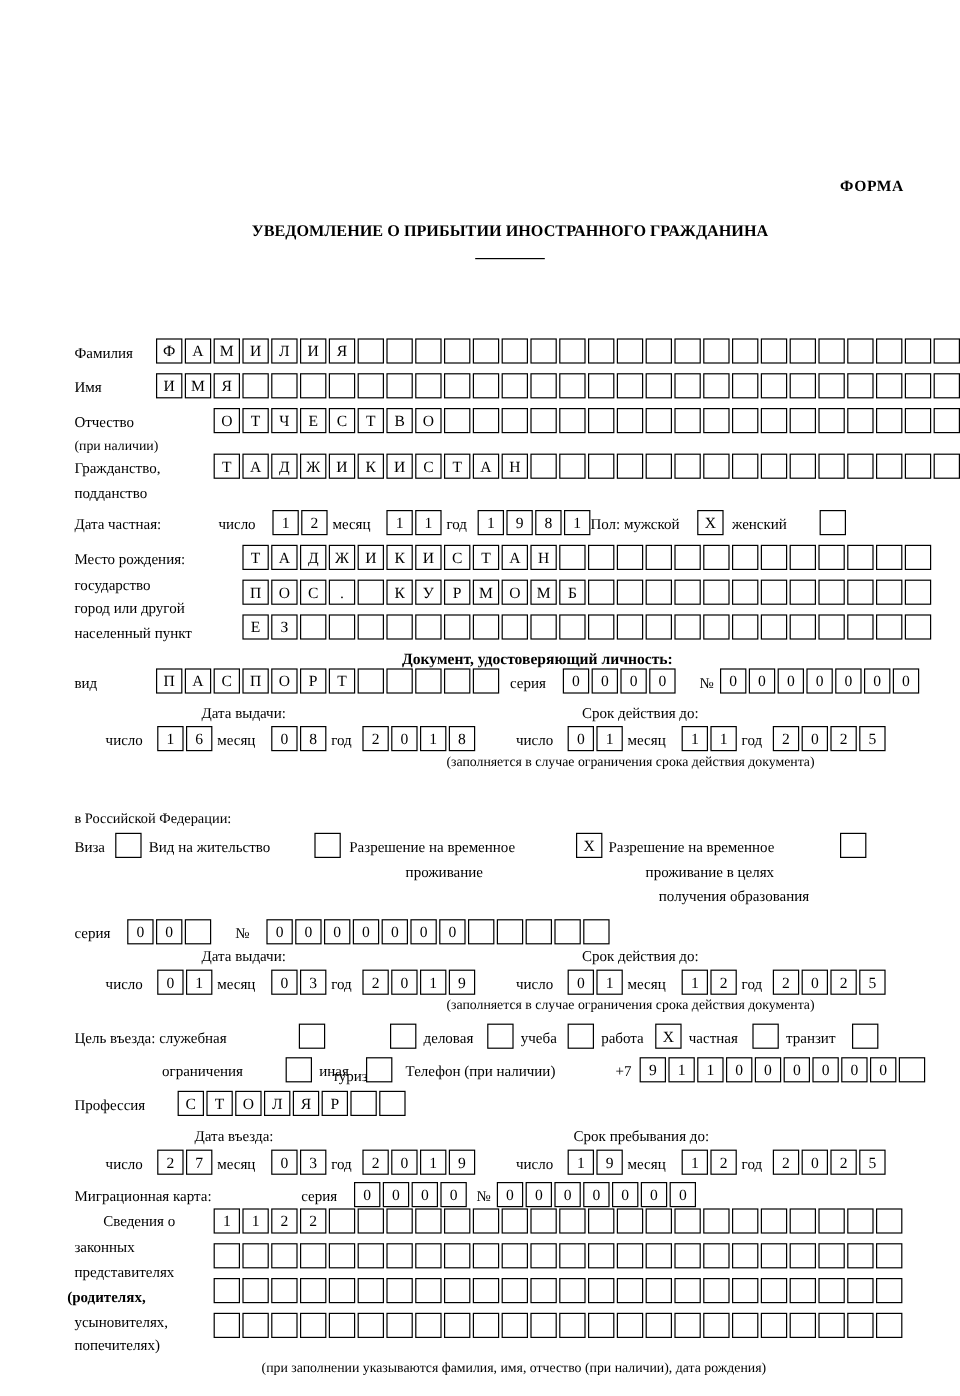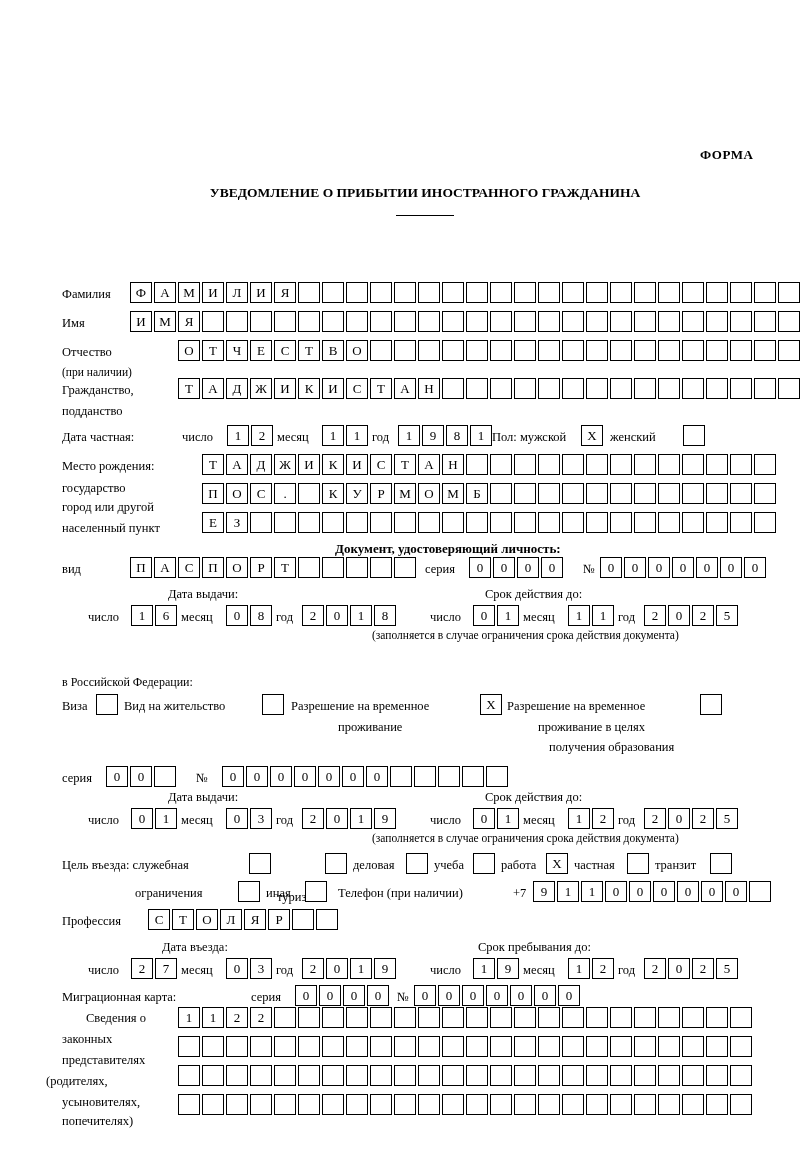--- a/index.html
+++ b/index.html
@@ -577,21 +577,21 @@
       <div class="bx">0</div>
       <div class="bx">0</div>
       <div class="bx">0</div>
       <div class="bx">0</div>
       <div class="bx">0</div>
     </div>
 
   <div class="lbl" style="left:62px;top:1011px;margin-left:24px;">Сведения о</div>
   <div class="lbl" style="left:62px;top:1032px;">законных</div>
   <div class="lbl" style="left:62px;top:1053px;">представителях</div>
-  <div class="lbl" style="left:46px;top:1074px;">(родителях,</div>
+  <div class="lbl" style="left:56px;top:1074px;font-weight:bold;">(родителях,</div>
   <div class="lbl" style="left:62px;top:1095px;">усыновителях,</div>
   <div class="lbl" style="left:62px;top:1114px;">попечителях)</div>
 
   <div class="boxrow" id="row-lr1" style="left:178px;top:1007px;">
       <div class="bx">1</div>
       <div class="bx">1</div>
       <div class="bx">2</div>
       <div class="bx">2</div>
       <div class="bx"></div>
       <div class="bx"></div>
@@ -686,14 +686,15 @@
       <div class="bx"></div>
       <div class="bx"></div>
       <div class="bx"></div>
       <div class="bx"></div>
       <div class="bx"></div>
       <div class="bx"></div>
       <div class="bx"></div>
       <div class="bx"></div>
     </div>
 
+  <div class="lbl small" style="left:218px;top:1134px;">(при заполнении указываются фамилия, имя, отчество (при наличии), дата рождения)</div>
 
 </div>
 
 </body></html>

